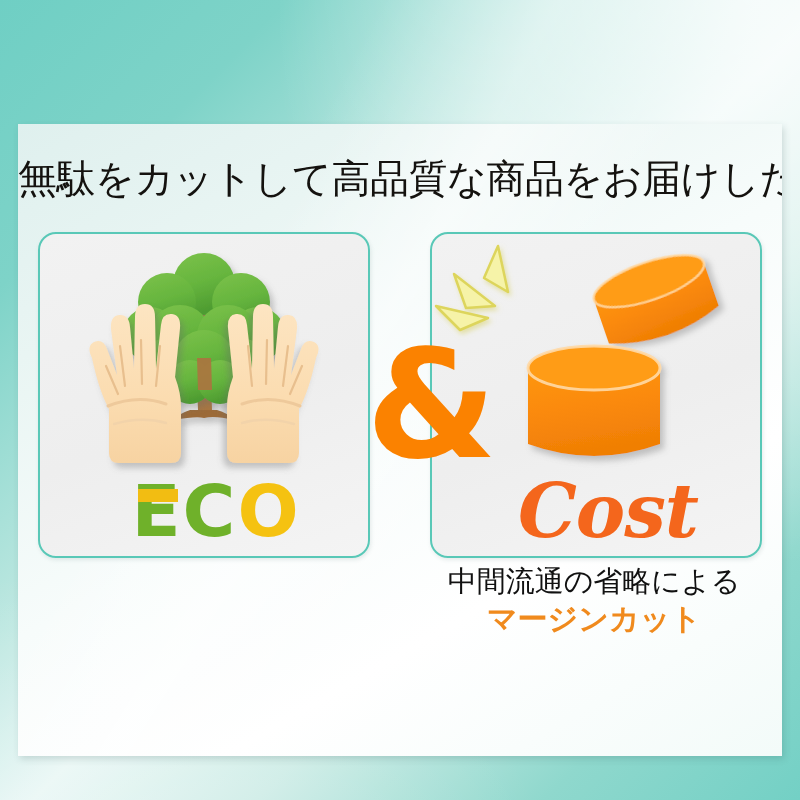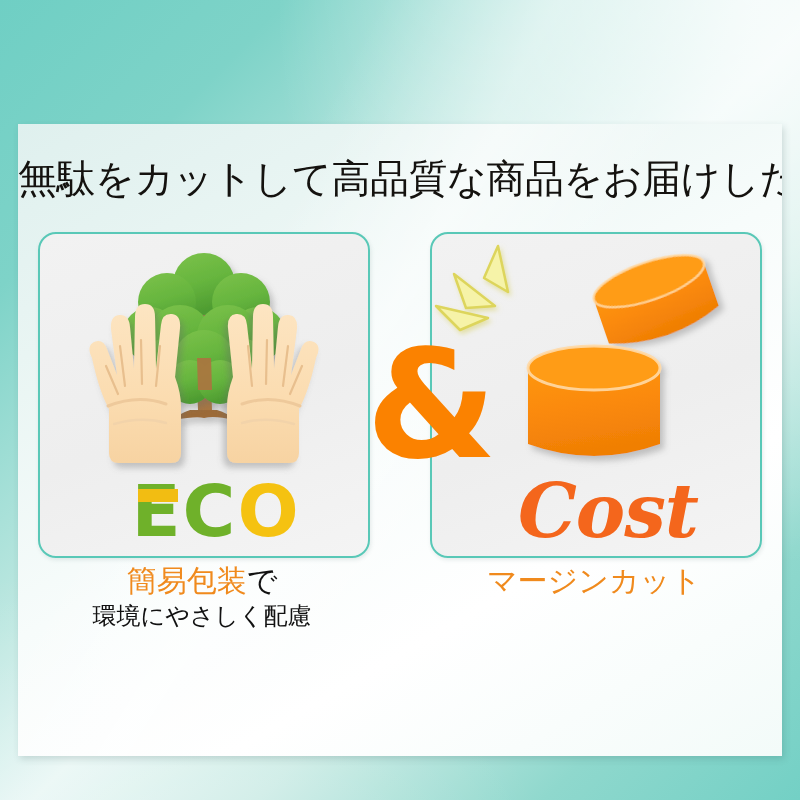--- a/index.html
+++ b/index.html
@@ -217,21 +217,21 @@
   .cap-right-1 {
     font-family: "DejaVu Sans", "Liberation Sans", sans-serif;
     font-size: 29px;
     font-weight: 500;
     line-height: 38px;
     color: #111111;
   }
   .cap-right-2 {
     font-family: "DejaVu Sans", "Liberation Sans", sans-serif;
     font-size: 30px;
-    font-weight: 400;
+    font-weight: 700;
     line-height: 38px;
     color: #f08a1d;
   }
   .cap-accent { color: #f08a1d; }
 
   
   .banner {
     position: absolute;
     left: 38px;
     top: 534px;
@@ -387,23 +387,20 @@
               <ellipse cx="162" cy="128" rx="66" ry="22" fill="#ff9c16"></ellipse>
               <ellipse cx="162" cy="128" rx="66" ry="22" fill="none" stroke="#ffd9a6" stroke-width="3" opacity="0.9"></ellipse>
             </g>
           </svg>
         </div>
 
         <div class="card-word cost-word">Cost</div>
       </div>
     </div>
 
-    <div class="caption caption-left">
-      <div class="cap-line1"><span class="cap-accent">簡易包装</span><span>で</span></div>
-      <div class="cap-line2">環境にやさしく配慮</div>
-    </div>
 
     <div class="caption caption-right">
+      <div class="cap-right-1">中間流通の省略による</div>
       <div class="cap-right-2">マージンカット</div>
     </div>
 
   </div>
 </div>
 
 </body></html>

